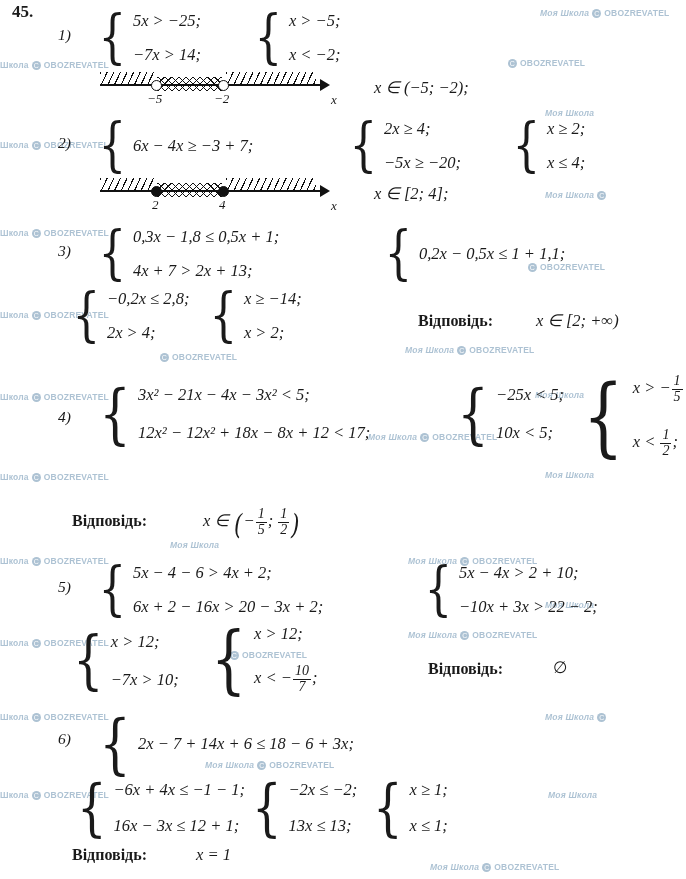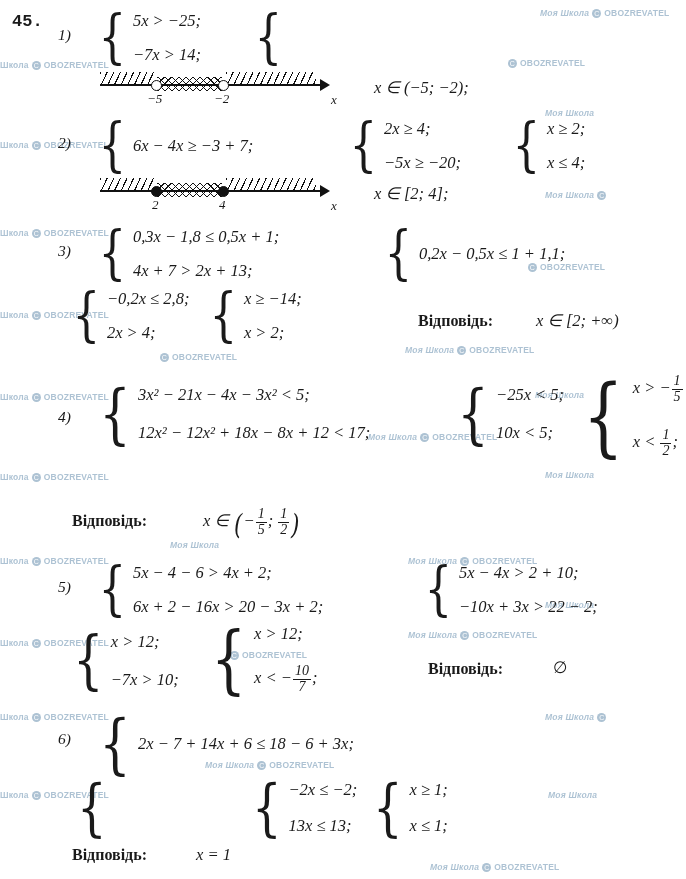--- a/index.html
+++ b/index.html
@@ -210,34 +210,38 @@
     </div>
   <div class="wm" style="left:548px;top:790px;">
       <span class="b wm-it">Моя Школа</span>
     </div>
   <div class="wm" style="left:430px;top:862px;">
       <span class="b wm-it">Моя Школа</span>
       <span class="bull">C</span>
       <span class="b">OBOZREVATEL</span>
     </div>
 
-  <div class="qnum" style="left:12px;top:12px;font-family:Liberation Mono, monospace;">45.</div>
+  <div class="qnum" style="left:12px;top:2px;">45.</div>
 
   <div class="idx it" style="left:58px;top:26px;">1)</div>
 
   <div class="sys" style="left:94px;top:10px;--bs:58px;">
     <div class="brace">{</div>
     <div class="rows" style="--rg:14px;">
       <div class="mathline it">5x &gt; −25;</div>
       <div class="mathline it">−7x &gt; 14;</div>
     </div>
   </div>
 
   <div class="sys" style="left:250px;top:10px;--bs:58px;">
     <div class="brace">{</div>
+    <div class="rows" style="--rg:14px;">
+      <div class="mathline it">x &gt; −5;</div>
+      <div class="mathline it">x &lt; −2;</div>
+    </div>
   </div>
 
   <div class="nl" style="left:100px;top:72px;width:240px;height:36px;">
     <div class="hatch" style="left:0px;width:55px;"></div>
     <div class="xx" style="left:57px;width:65px;"></div>
     <div class="hatch" style="left:126px;width:90px;"></div>
     <div class="axis" style="width:222px;"></div>
     <div class="arrow" style="left:220px;"></div>
     <div class="dotO" style="left:51px;"></div>
     <div class="dotO" style="left:118px;"></div>
@@ -398,20 +402,24 @@
 
   <div class="sys" style="left:94px;top:712px;--bs:66px;">
     <div class="brace">{</div>
     <div class="rows" style="--rg:17px;">
       <div class="mathline it">2x − 7 + 14x + 6 ≤ 18 − 6 + 3x;</div>
     </div>
   </div>
 
   <div class="sys" style="left:72px;top:778px;--bs:62px;">
     <div class="brace">{</div>
+    <div class="rows" style="--rg:16px;">
+      <div class="mathline it">−6x + 4x ≤ −1 − 1;</div>
+      <div class="mathline it">16x − 3x ≤ 12 + 1;</div>
+    </div>
   </div>
 
   <div class="sys" style="left:247px;top:778px;--bs:62px;">
     <div class="brace">{</div>
     <div class="rows" style="--rg:16px;">
       <div class="mathline it">−2x ≤ −2;</div>
       <div class="mathline it">13x ≤ 13;</div>
     </div>
   </div>
 

